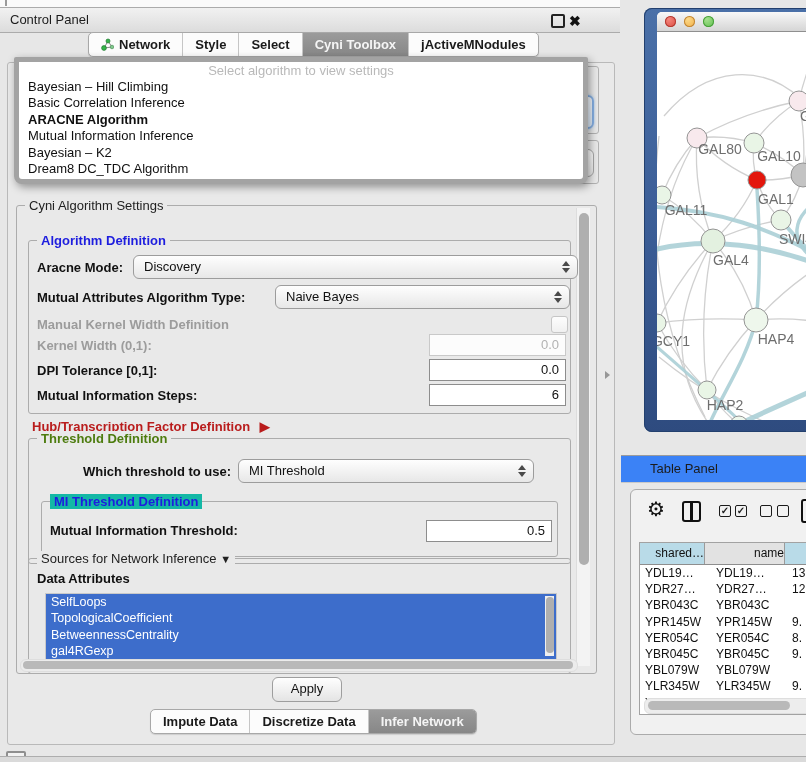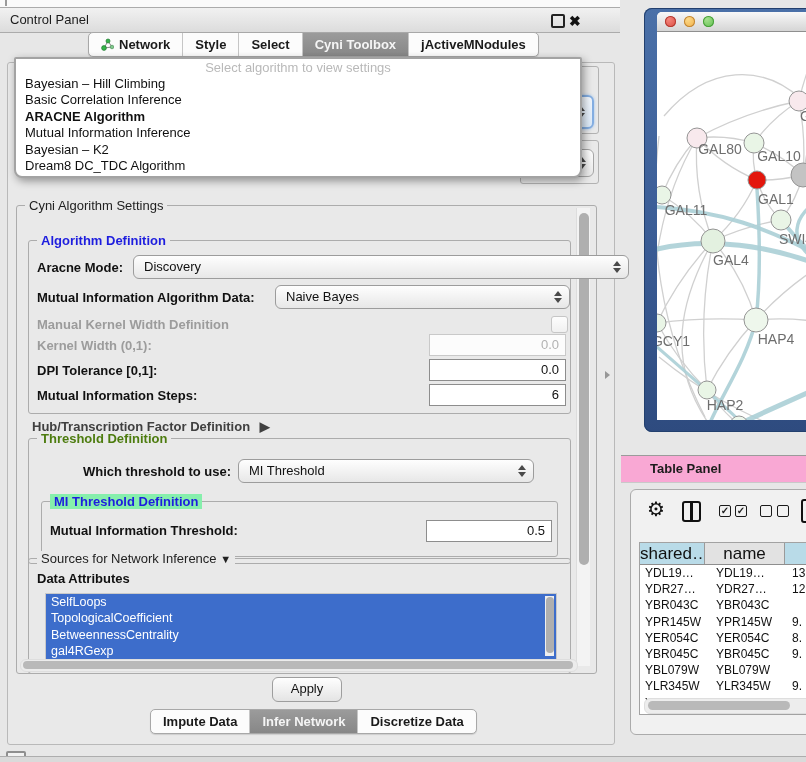--- a/index.html
+++ b/index.html
@@ -32,21 +32,21 @@
 
   
   .frag-box{background:#E9E9E9;border:1px solid #B2B2B2;border-radius:3px;z-index:5;}
   .combo-focus{position:absolute;right:4px;top:28px;width:22px;height:30px;border-radius:6px;
     border:2px solid #84AEE2;background:linear-gradient(#F3F8FE,#DCEAF9);box-shadow:0 0 3px #9CC2EC;}
   .combo-frag2{position:absolute;right:4px;top:8px;width:30px;height:26px;border-radius:6px;
     border:1px solid #A6A6A6;background:linear-gradient(#FEFEFE,#E9E9E9);}
 
   
   .popup{left:14px;top:57px;width:564px;height:117px;background:#FFFFFF;z-index:40;
-    border:2px solid #a3a3a3;border-radius:2px 2px 8px 8px;
+    border:5px solid #a3a3a3;border-radius:2px 2px 8px 8px;
     box-shadow:2px 3px 8px rgba(0,0,0,.38);}
   .popup-placeholder{text-align:center;color:#B9B9B9;font-size:13px;line-height:16px;padding-top:1px;}
   .algo-item{font-size:13px;line-height:16.4px;padding-left:9px;color:#101010;white-space:nowrap;}
   .algo-item.sel{font-weight:bold;}
 
   
   .group{position:absolute;border:1px solid #ACACAC;border-radius:3px;}
   .group-title{position:absolute;top:-8px;left:8px;background:#E9E9E9;padding:0 4px;
     font-size:13px;color:#222;line-height:15px;white-space:nowrap;}
   .t-blue{color:#1D1DDE;font-weight:bold;}
@@ -61,21 +61,21 @@
   .spin-up{position:absolute;top:0;left:0;width:0;height:0;
     border-left:4px solid transparent;border-right:4px solid transparent;border-bottom:5px solid #4A4A4A;}
   .spin-dn{position:absolute;bottom:0;left:0;width:0;height:0;
     border-left:4px solid transparent;border-right:4px solid transparent;border-top:5px solid #4A4A4A;}
   .tfield{position:absolute;height:22px;border:1px solid #8D8D8D;background:#FFF;box-sizing:border-box;
     font-size:13px;color:#111;text-align:right;padding-right:6px;line-height:20px;}
   .tfield.dis{border-color:#C9C9C9;color:#B2B2B2;background:#FCFCFC;}
   .checkbox{position:absolute;width:15px;height:15px;border:1px solid #C6C6C6;border-radius:3px;
     background:linear-gradient(#FDFDFD,#F0F0F0);}
 
-  .hub-row{position:absolute;font-size:13px;font-weight:bold;color:#404040;}
+  .hub-row{position:absolute;font-size:13px;font-weight:bold;color:#b91c1c;}
   .tri-right{font-size:13px;margin-left:6px;}
 
   .attr-list{position:absolute;background:#FFF;border:1px solid #C9C9C9;overflow:hidden;}
   .attr-item{background:#3D6DCB;color:#FFF;font-size:12.5px;line-height:16.3px;padding-left:5px;white-space:nowrap;}
   .vscroll-track{position:absolute;background:#F3F3F3;border-left:1px solid #DDD;}
   .vscroll-thumb{position:absolute;background:#AFAFAF;border-radius:5px;}
   .hscroll-track{position:absolute;background:#ECECEC;border-radius:6px;border:1px solid #DEDEDE;}
   .hscroll-thumb{position:absolute;background:#B9B9B9;border-radius:5px;}
 
   .apply-btn{position:absolute;left:272px;top:677px;width:68px;height:23px;
@@ -96,36 +96,36 @@
     border-radius:5px 0 0 0;overflow:hidden;}
   .net-titlebar{position:absolute;left:0;top:0;width:100%;height:19px;
     background:linear-gradient(#F8F8F8,#D5D5D5);border-bottom:1px solid #8F8F8F;}
   .light{position:absolute;top:4px;width:11px;height:11px;border-radius:50%;}
   .light.red{left:8px;background:radial-gradient(circle at 35% 30%,#F3867C,#DD4C42);box-shadow:inset 0 0 0 1px #B23A31;}
   .light.yellow{left:27px;background:radial-gradient(circle at 35% 30%,#FBD98A,#F2AF45);box-shadow:inset 0 0 0 1px #C08536;}
   .light.green{left:46px;background:radial-gradient(circle at 35% 30%,#A5E08E,#5FBF4E);box-shadow:inset 0 0 0 1px #479F3A;}
   .net-canvas{position:absolute;left:0;top:20px;width:168px;height:388px;background:#FFF;}
 
   
-  .tp-titlebar{left:621px;top:455px;width:185px;height:26px;background:#f9a8d4;
-    border-top:1px solid #9B9B9B;border-bottom:1px solid #C9C9C9;font-weight:bold;}
+  .tp-titlebar{left:621px;top:455px;width:185px;height:26px;background:#3b82f6;
+    border-top:1px solid #9B9B9B;border-bottom:1px solid #C9C9C9;}
   .tp-title{position:absolute;left:29px;top:0;line-height:26px;font-size:13px;color:#1C1C1C;}
   .tp-container{left:630px;top:489px;width:200px;height:244px;background:#F1F1F1;
     border:1px solid #ABABAB;border-radius:6px;}
   .gear-icon{position:absolute;left:16px;top:9px;font-size:20px;line-height:20px;color:#111;}
   .cols-icon{position:absolute;left:51px;top:11px;width:15px;height:17px;border:2.5px solid #111;border-radius:3px;}
   .cols-icon div{position:absolute;left:50%;top:0;width:2.5px;height:100%;margin-left:-1.25px;background:#111;}
   .cb{position:absolute;width:10px;height:10px;border:1.8px solid #1A1A1A;border-radius:2px;
       font-size:10px;font-weight:bold;line-height:9px;text-align:center;color:#1A1A1A;}
   .doc-icon{position:absolute;left:170px;top:9px;width:14px;height:20px;border:2.5px solid #111;border-radius:3px;background:#F1F1F1;}
   .ttable{position:absolute;left:8px;top:52px;width:220px;height:171px;background:#FFF;
     border:1px solid #A2A2A2;overflow:hidden;}
   .thead{display:flex;height:21px;border-bottom:1px solid #8E8E8E;}
   .th{box-sizing:border-box;border-right:1px solid #9A9A9A;background:#E2E2E2;
-    font-size:17px;color:#111;text-align:center;line-height:21px;overflow:hidden;white-space:nowrap;}
+    font-size:12px;color:#111;text-align:right;line-height:21px;overflow:hidden;white-space:nowrap;}
   .th.hl{background:#B9DBE8;}
   .trow{display:flex;height:16.2px;}
   .tcell{box-sizing:border-box;font-size:12px;color:#111;line-height:16.2px;
     overflow:hidden;white-space:nowrap;}
   .tcell.c0{width:65px;padding-left:5px;}
   .tcell.c1{width:80px;padding-left:11px;}
   .tcell.c2{width:70px;padding-left:7px;}
   .th.c0{width:65px;}.th.c1{width:80px;}.th.c2{width:70px;}
 
   .net-tab-icon{width:13px;height:13px;display:inline-block;}
@@ -206,29 +206,29 @@
   </div>
 
   <div class="vscroll-track" style="left:576px;top:208px;width:13px;height:458px;">
     <div class="vscroll-thumb" style="left:1.5px;top:5px;width:10px;height:352px;"></div>
   </div>
 
   <div class="group" style="left:28px;top:240px;width:541px;height:172px;">
     <span class="group-title t-blue">Algorithm Definition</span>
 
     <span class="lbl" style="left:8px;top:19px;">Aracne Mode:</span>
-    <div class="combo" style="left:104px;top:14px;width:496px;">
+    <div class="combo" style="left:104px;top:14px;width:445px;">
       <span class="combo-text">Discovery</span>
       <span class="spinner">
           <span class="spin-up"></span>
           <span class="spin-dn"></span>
         </span>
     </div>
 
-    <span class="lbl" style="left:8px;top:49px;">Mutual Information Algorithm Data:</span>
+    <span class="lbl" style="left:8px;top:49px;">Mutual Attributes Algorithm Type:</span>
     <div class="combo" style="left:246px;top:44px;width:295px;">
       <span class="combo-text">Naive Bayes</span>
       <span class="spinner">
           <span class="spin-up"></span>
           <span class="spin-dn"></span>
         </span>
     </div>
 
     <span class="lbl lbl-dis" style="left:8px;top:76px;">Manual Kernel Width Definition</span>
     <span class="checkbox" style="left:522px;top:75px;"></span>
@@ -254,21 +254,21 @@
     <span class="lbl" style="left:54px;top:25px;">Which threshold to use:</span>
     <div class="combo" style="left:209px;top:20px;width:296px;">
       <span class="combo-text">MI Threshold</span>
       <span class="spinner">
           <span class="spin-up"></span>
           <span class="spin-dn"></span>
         </span>
     </div>
 
     <div class="group" style="left:12px;top:62px;width:515px;height:54px;">
-      <span class="group-title t-blue" style="background:#86efac;">MI Threshold Definition</span>
+      <span class="group-title t-blue" style="background:#14b8a6;">MI Threshold Definition</span>
       <span class="lbl" style="left:8px;top:21px;">Mutual Information Threshold:</span>
       <div class="tfield" style="left:384px;top:18px;width:126px;">0.5</div>
     </div>
   </div>
 
   <div class="group" style="left:28px;top:558px;width:541px;height:114px;">
     <span class="group-title">
       <span>Sources for Network Inference</span>
       <span style="font-size:11px;">▼</span>
     </span>
@@ -289,25 +289,25 @@
   <div class="hscroll-track" style="left:20px;top:659px;width:556px;height:11px;z-index:6;">
     <div class="hscroll-thumb" style="left:2px;top:1px;width:550px;height:8px;"></div>
   </div>
 
   <div class="apply-btn">Apply</div>
 
   <div class="seg" style="left:150px;top:709px;">
     <div class="seg-item">
       <span>Impute Data</span>
     </div>
+    <div class="seg-item">
+      <span>Discretize Data</span>
+    </div>
     <div class="seg-item active">
       <span>Infer Network</span>
-    </div>
-    <div class="seg-item">
-      <span>Discretize Data</span>
     </div>
   </div>
 
   <div class="abs divider-tick"></div>
 
   <div class="abs net-frame">
     <div class="net-window">
       <div class="net-titlebar">
         <span class="light red"></span>
         <span class="light yellow"></span>

